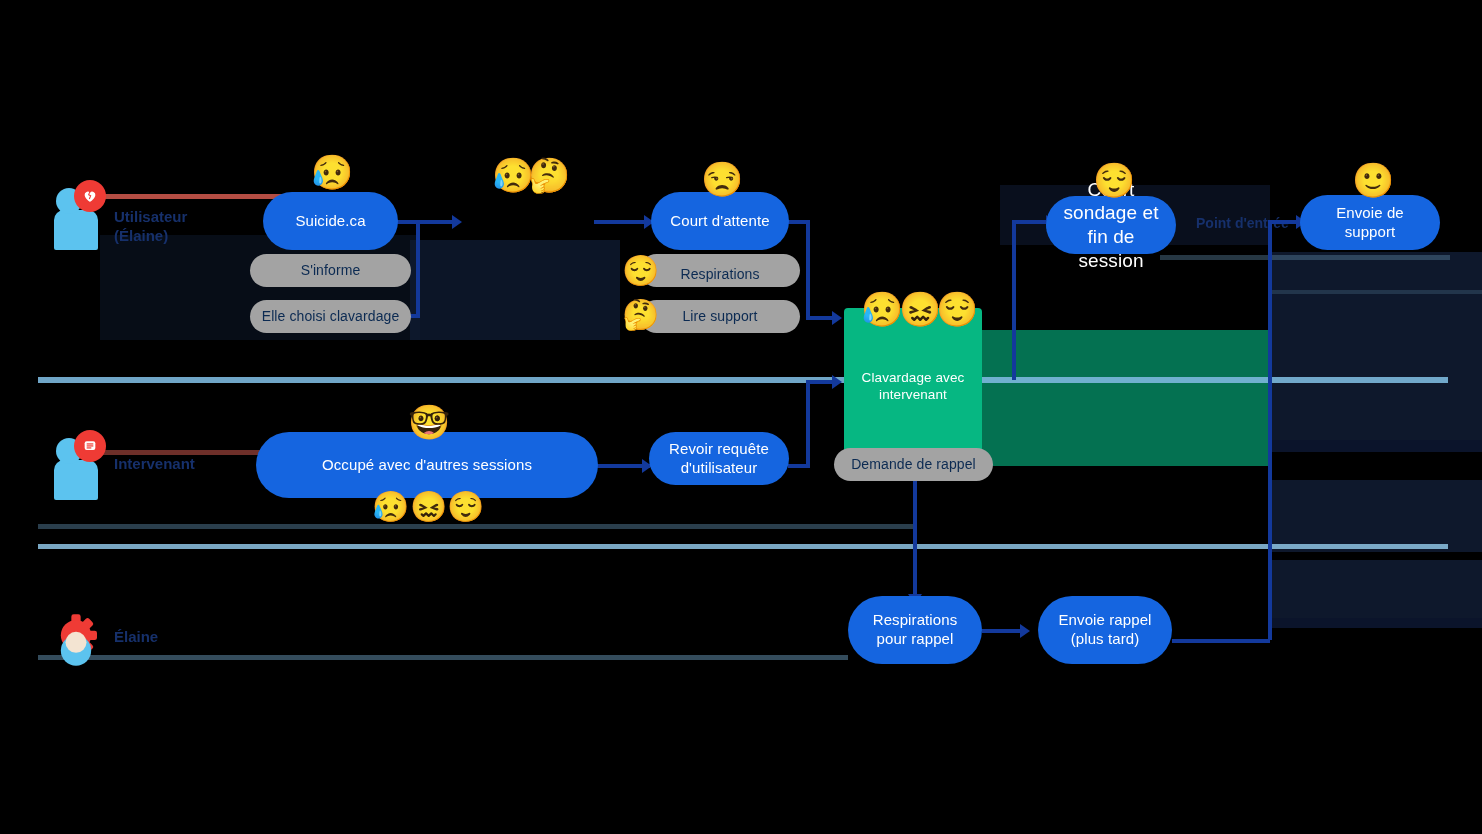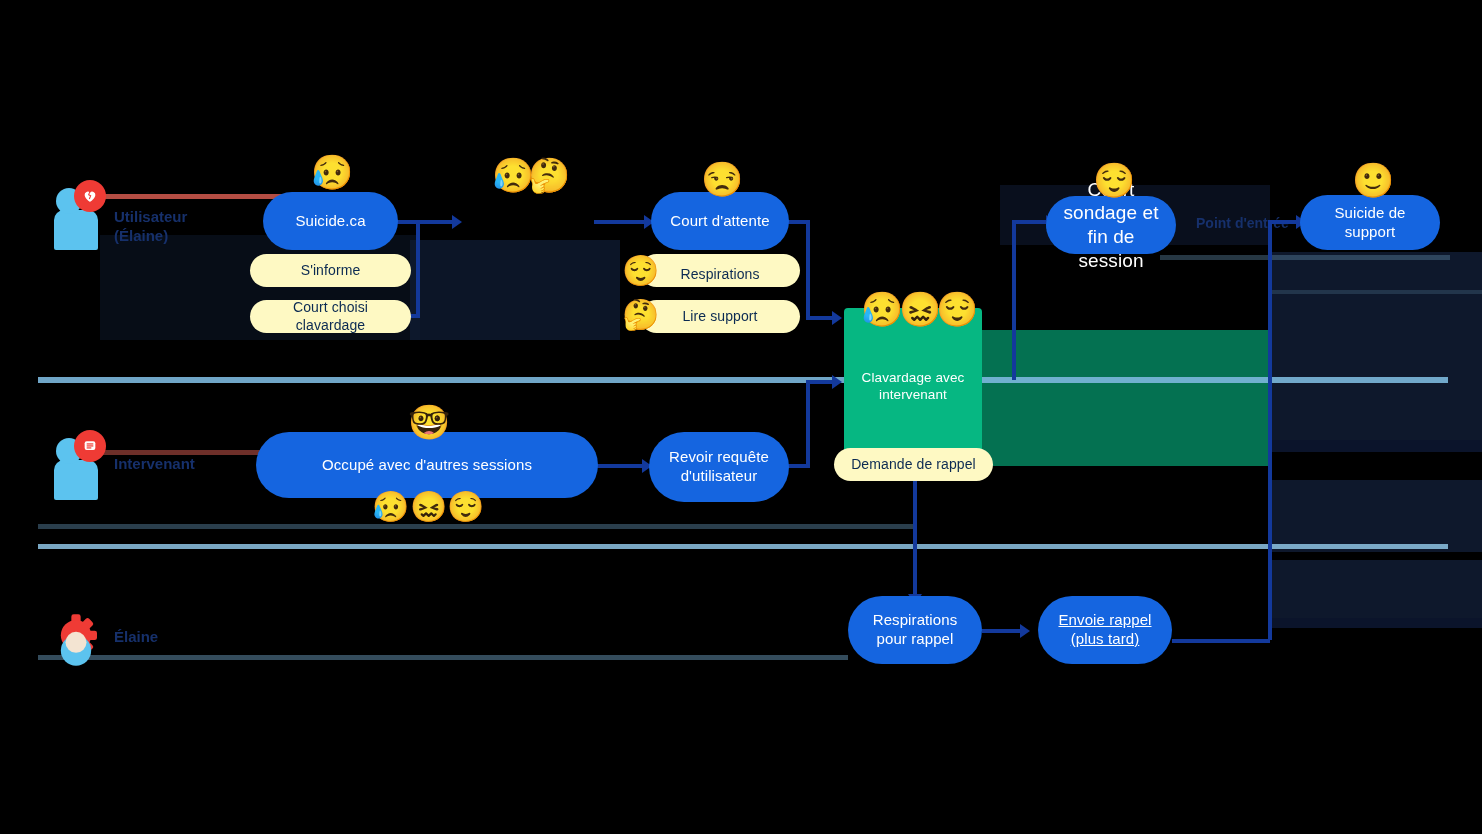--- a/index.html
+++ b/index.html
@@ -64,21 +64,21 @@
     justify-content: center;
     text-align: center;
     color: #ffffff;
     border-radius: 36px;
     line-height: 1.25;
     font-size: 15px;
     letter-spacing: .1px;
     padding: 4px 10px;
   }
   .node.primary { background: #1565e0; }
-  .node.light   { background: #fef9c3; color: #0b2a52; border-radius: 22px; font-size: 14px; }
+  .node.light   { background: #a3a3a3; color: #0b2a52; border-radius: 22px; font-size: 14px; }
   .node.green   { background: #06b782; border-radius: 4px; }
 
   
   .green-band {
     position: absolute;
     background: rgba(6,183,130,.62);
   }
 
   
   .actor-label {
@@ -256,21 +256,21 @@
   <div class="node primary" style="left:263px; top:192px; width:135px; height:58px;">
     <span>Suicide.ca</span>
   </div>
   <div class="emoji" style="left:311px; top:155px;">😥</div>
 
   <div class="node light" style="left:250px; top:254px; width:161px; height:33px;">
     <span>S'informe</span>
   </div>
 
   <div class="node light" style="left:250px; top:300px; width:161px; height:33px;">
-    <span>Court choisi clavardage</span>
+    <span>Elle choisi clavardage</span>
   </div>
 
   <div class="emoji" style="left:492px; top:158px;">😥</div>
   <div class="emoji" style="left:528px; top:158px;">🤔</div>
 
   <div class="node primary" style="left:651px; top:192px; width:138px; height:58px;">
     <span>Court d'attente</span>
   </div>
   <div class="emoji" style="left:701px; top:162px;">😒</div>
 
@@ -283,21 +283,21 @@
     <span>Lire support</span>
   </div>
   <div class="emoji sm" style="left:622px; top:300px;">🤔</div>
 
   <div class="node primary" style="left:1046px; top:196px; width:130px; height:58px; font-size:19px;">
     <span>Court sondage et fin de session</span>
   </div>
   <div class="emoji" style="left:1093px; top:163px;">😌</div>
 
   <div class="node primary" style="left:1300px; top:195px; width:140px; height:55px;">
-    <span>Suicide de support</span>
+    <span>Envoie de support</span>
   </div>
   <div class="emoji" style="left:1352px; top:163px;">🙂</div>
 
   <div class="node green" style="left:844px; top:308px; width:138px; height:158px; font-size:13.5px;">
     <span>Clavardage avec intervenant</span>
   </div>
   <div class="emoji" style="left:861px; top:292px;">😥</div>
   <div class="emoji" style="left:899px; top:292px;">😖</div>
   <div class="emoji" style="left:936px; top:292px;">😌</div>
 
@@ -306,25 +306,25 @@
   </div>
 
   <div class="node light" style="left:834px; top:448px; width:159px; height:33px;">
     <span>Demande de rappel</span>
   </div>
   <div class="emoji" style="left:408px; top:405px;">🤓</div>
   <div class="emoji sm" style="left:372px; top:492px;">😥</div>
   <div class="emoji sm" style="left:410px; top:492px;">😖</div>
   <div class="emoji sm" style="left:447px; top:492px;">😌</div>
 
-  <div class="node primary" style="left:649px; top:432px; width:140px; height:70px;">
+  <div class="node primary" style="left:649px; top:432px; width:140px; height:53px;">
     <span>Revoir requête d'utilisateur</span>
   </div>
 
   <div class="node primary" style="left:848px; top:596px; width:134px; height:68px;">
     <span>Respirations pour rappel</span>
   </div>
 
-  <div class="node primary" style="left:1038px; top:596px; width:134px; height:68px;text-decoration:underline;">
+  <div class="node primary" style="left:1038px; top:596px; width:134px; height:68px;">
     <span>Envoie rappel (plus tard)</span>
   </div>
 
 </div>
 
 </body></html>

